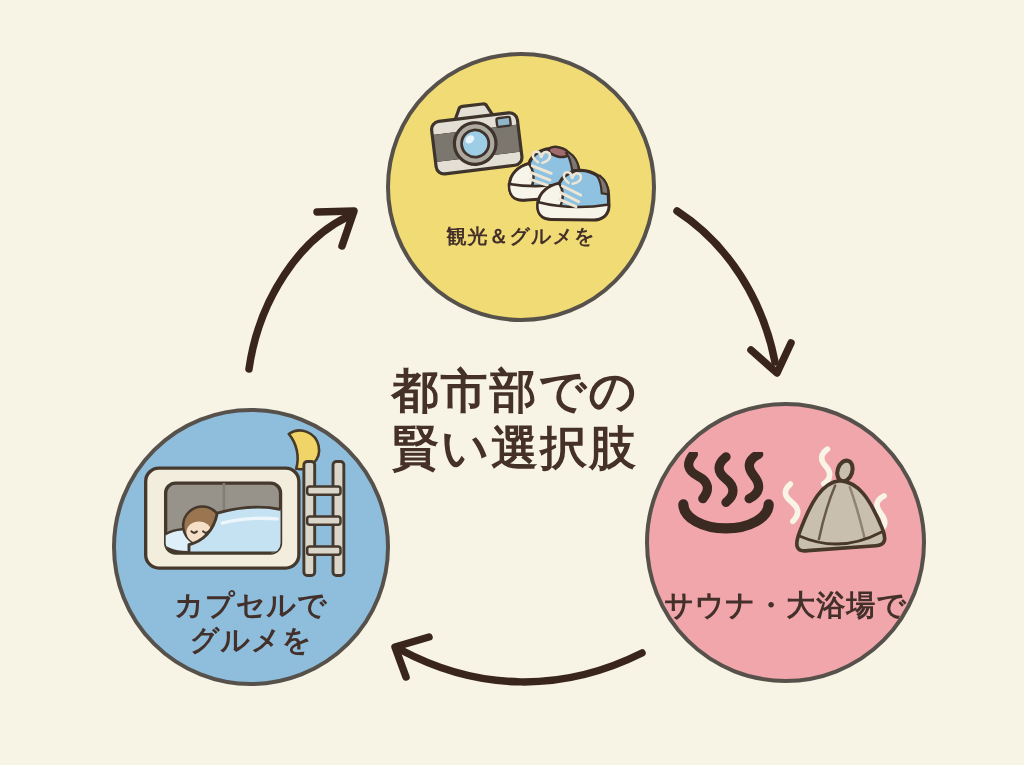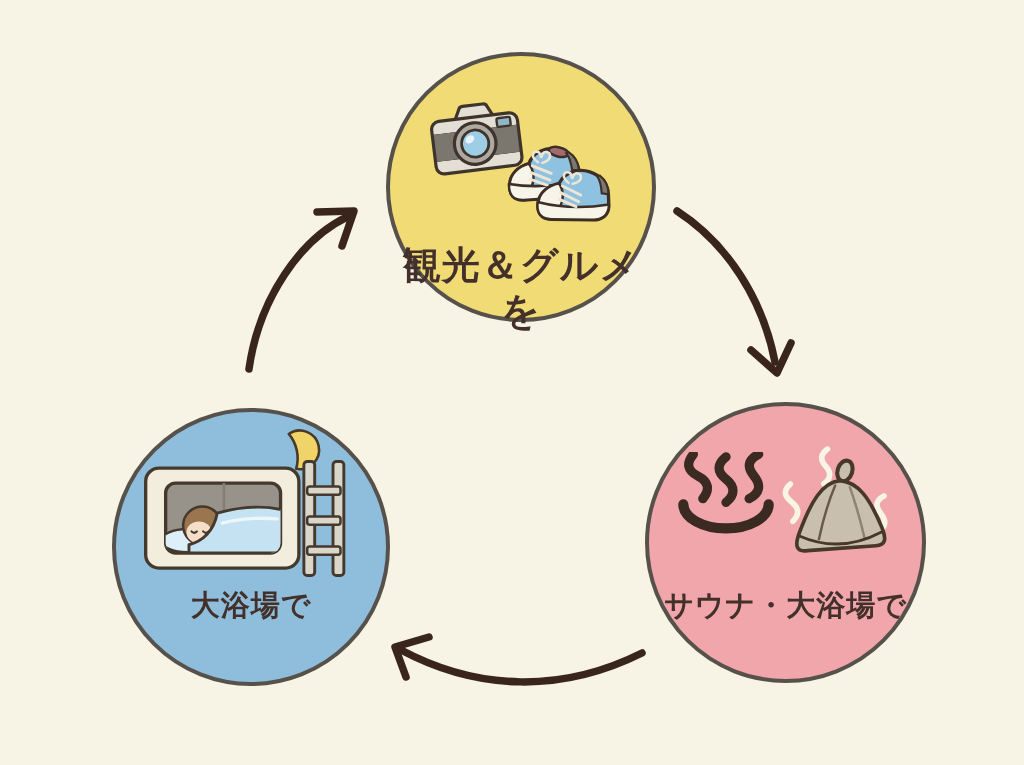--- a/index.html
+++ b/index.html
@@ -4,21 +4,21 @@
 <style>
   html,body{margin:0;padding:0;}
   body{font-family:"DejaVu Sans",sans-serif;}
   .stage{position:relative;width:1024px;height:765px;overflow:hidden;background:#F7F4E6;}
   .circle{position:absolute;border-radius:50%;border:4.5px solid #57514B;box-sizing:border-box;}
   .circle-yellow{left:386px;top:52px;width:270px;height:270px;}
   .circle-pink{left:645px;top:402px;width:281px;height:281px;}
   .circle-blue{left:112px;top:408px;width:278px;height:278px;}
   .node-label{position:absolute;left:0;width:100%;text-align:center;
     font-weight:700;color:#43302A;font-size:29px;line-height:1.22;letter-spacing:1px;}
-  .label-yellow{top:186px;font-size:38px;}
+  .label-yellow{top:168px;font-size:20px;}
   .label-pink{top:182px;text-align:center;}
   .label-blue{top:176px;}
   .center-title{position:absolute;left:347px;top:362px;width:336px;text-align:center;
     font-weight:700;font-size:47px;line-height:1.22;letter-spacing:2px;color:#463129;}
   .icon-abs{position:absolute;}
   .arrow-layer{position:absolute;left:0;top:0;width:1024px;height:765px;pointer-events:none;}
   .arrow{fill:none;stroke:#3A251C;stroke-width:7.5;stroke-linecap:round;stroke-linejoin:round;}
 </style>
 </head>
 <body>
@@ -33,20 +33,24 @@
     <g>
       <path class="arrow" d="M 642 653 C 562 693 478 691 401 650" style="stroke: rgb(58, 37, 28);"></path>
       <path class="arrow" d="M 429 637 L 395 647 L 406 677" style="stroke: rgb(58, 37, 28);"></path>
     </g>
     <g>
       <path class="arrow" d="M 249 369 C 259 298 301 239 347 217" style="stroke: rgb(58, 37, 28);"></path>
       <path class="arrow" d="M 317 212 L 354 211 L 342 246" style="stroke: rgb(58, 37, 28);"></path>
     </g>
   </svg>
 
+  <div class="center-title" style="color: rgb(70, 49, 41);">
+    <div>都市部での</div>
+    <div>賢い選択肢</div>
+  </div>
 
   <div class="circle circle-yellow" style="background-color: rgb(241, 219, 116);">
 
     <svg class="icon-abs" style="left:38px;top:40px;transform:rotate(-7deg);" width="96" height="82" viewBox="0 0 120 100">
       <path d="M36 27 L43 13 Q44 10 48 10 L73 10 Q77 10 78 13 L85 27 Z" fill="#E3DFD4" stroke="#3E342C" stroke-width="4" stroke-linejoin="round"></path>
       <rect x="6" y="25" width="108" height="66" rx="10" fill="#E3DFD4"></rect>
       <rect x="6" y="41" width="108" height="34" fill="#787membrane"></rect>
       <rect x="6" y="41" width="108" height="34" fill="#7B766E"></rect>
       <rect x="6" y="25" width="108" height="66" rx="10" fill="none" stroke="#3E342C" stroke-width="4"></rect>
       <rect x="88" y="30" width="17" height="11" rx="2" fill="#8FB6C8" stroke="#3E342C" stroke-width="3"></rect>
@@ -141,17 +145,18 @@
           <circle cx="70" cy="81" r="23" fill="#9B7550" stroke="#45392E" stroke-width="3"></circle>
           <ellipse cx="66" cy="89" rx="15" ry="13" fill="#F6DFC8"></ellipse>
           <path d="M 57 88 q 3 3.5 6.5 0 M 71 88 q 3 3.5 6.5 0" fill="none" stroke="#45392E" stroke-width="2.5" stroke-linecap="round"></path>
         </g>
 
         <path d="M 88 66 C 120 57 148 58 166 62 L 168 114 L 54 114 L 54 104 C 70 100 84 88 88 66 Z" fill="#C5E2F2" stroke="#45392E" stroke-width="3.5" stroke-linejoin="round"></path>
         <path d="M 94 78 Q 124 70 160 73" fill="none" stroke="#EDF6FB" stroke-width="4" stroke-linecap="round"></path>
       </g>
     </svg>
     <div class="node-label label-blue">
-      <div>大浴場で</div>
+      <div>カプセルで</div>
+      <div>グルメを</div>
     </div>
   </div>
 
 </div>
 
 </body></html>

